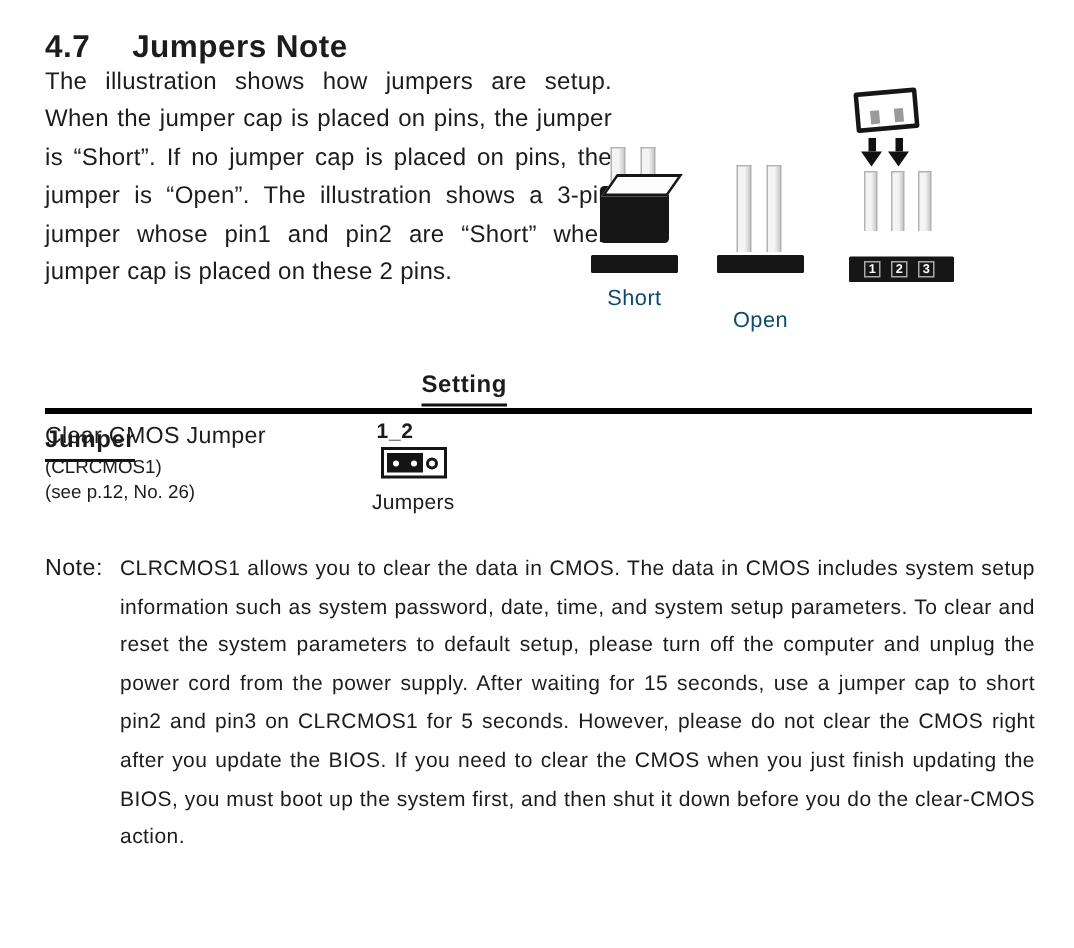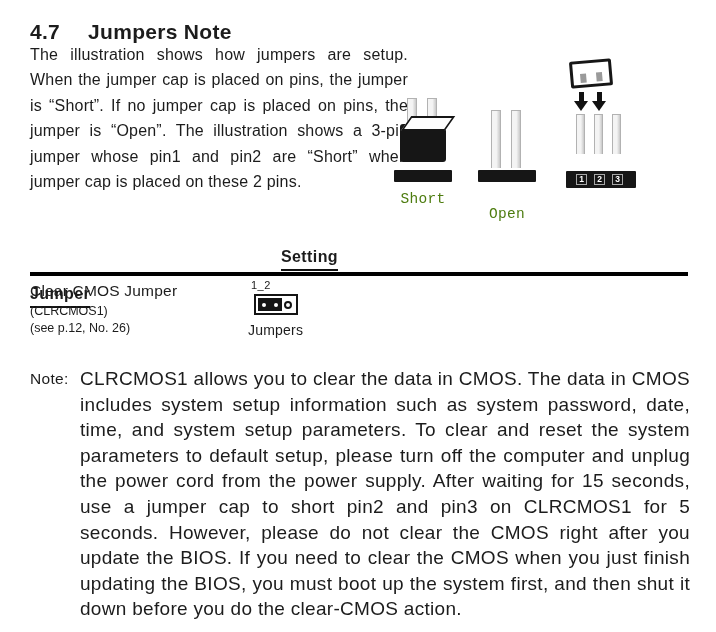--- a/index.html
+++ b/index.html
@@ -24,21 +24,21 @@
   
   .intro {
     position: absolute; left: 30px; top: 42px; width: 378px;
     margin: 0; font-size: 16px; line-height: 25.4px;
     text-align: justify; letter-spacing: 0.2px;
   }
 
   
   .illos { position: absolute; left: 392px; top: 58px; width: 310px; height: 170px; }
   .illo { position: absolute; display: flex; flex-direction: column; align-items: center; }
-  .illo-label { margin-top: 9px; font-size: 14.5px; color: #4d7c0f; letter-spacing: 0.3px; font-family: Liberation Mono, monospace; }
+  .illo-label { margin-top: 9px; font-size: 14.5px; color: #0c4a6e; letter-spacing: 0.3px; }
 
   .gfx { position: relative; }
   .pin {
     position: absolute; width: 10px;
     background: linear-gradient(90deg, #f4f4f4 55%, #c9c9c9);
     border: 1px solid #b2b2b2; border-bottom: none;
   }
   .pbase { position: absolute; left: 0; bottom: 0; background: #161616; border-radius: 1px; }
 
   
@@ -106,38 +106,38 @@
   .th-setting { left: 281px; }
   .rule { position: absolute; left: 30px; top: 272px; width: 658px; height: 4px; background: #000; }
 
   .row-name { position: absolute; left: 30px; top: 282px; font-size: 15.5px; letter-spacing: 0.2px; }
   .row-id   { position: absolute; left: 30px; top: 304px; font-size: 12.5px; }
   .row-ref  { position: absolute; left: 30px; top: 321px; font-size: 12.5px; }
 
   .setting { position: absolute; top: 279px; display: flex; flex-direction: column; align-items: center; }
   .setting-0 { left: 248px; }
   .setting-1 { left: 332px; }
-  .pins-label { font-size: 11px; font-weight: normal; margin-bottom: 3px; letter-spacing: 0.5px; }
+  .pins-label { font-size: 14px; font-weight: bold; margin-bottom: 3px; letter-spacing: 0.5px; }
   .setting[data-cap="left"]  .pins-label { align-self: flex-start; margin-left: 3px; }
   .setting[data-cap="right"] .pins-label { align-self: flex-start; margin-left: 16px; }
   .jicon { display: flex; border: 2px solid #141414; padding: 2px; background: #fff; }
   .cell { width: 12px; height: 13px; display: flex; align-items: center; justify-content: center; background: #fff; }
   .dot { width: 8px; height: 8px; border: 2px solid #141414; border-radius: 50%; background: #fff; }
   .setting[data-cap="left"]  .c1, .setting[data-cap="left"]  .c2,
   .setting[data-cap="right"] .c2, .setting[data-cap="right"] .c3 { background: #141414; }
   .setting[data-cap="left"]  .c1 .dot, .setting[data-cap="left"]  .c2 .dot,
   .setting[data-cap="right"] .c2 .dot, .setting[data-cap="right"] .c3 .dot {
     width: 4px; height: 4px; border: none; background: #fff;
   }
   .caption { font-size: 14px; margin-top: 7px; white-space: nowrap; letter-spacing: 0.2px; }
 
   
   .note { position: absolute; left: 30px; top: 366px; width: 660px; display: flex; }
   .note-label { width: 50px; flex: 0 0 50px; font-size: 15.5px; line-height: 25.6px; letter-spacing: 0.3px; }
-  .note-text { flex: 1; margin: 0; font-size: 19px; line-height: 25.6px;
+  .note-text { flex: 1; margin: 0; font-size: 14px; line-height: 25.6px;
                text-align: justify; letter-spacing: 0.3px; }
 </style>
 </head>
 <body>
 
 <div class="page">
 
   <h1 class="heading">
     <span>4.7</span>
     <span>Jumpers Note</span>

